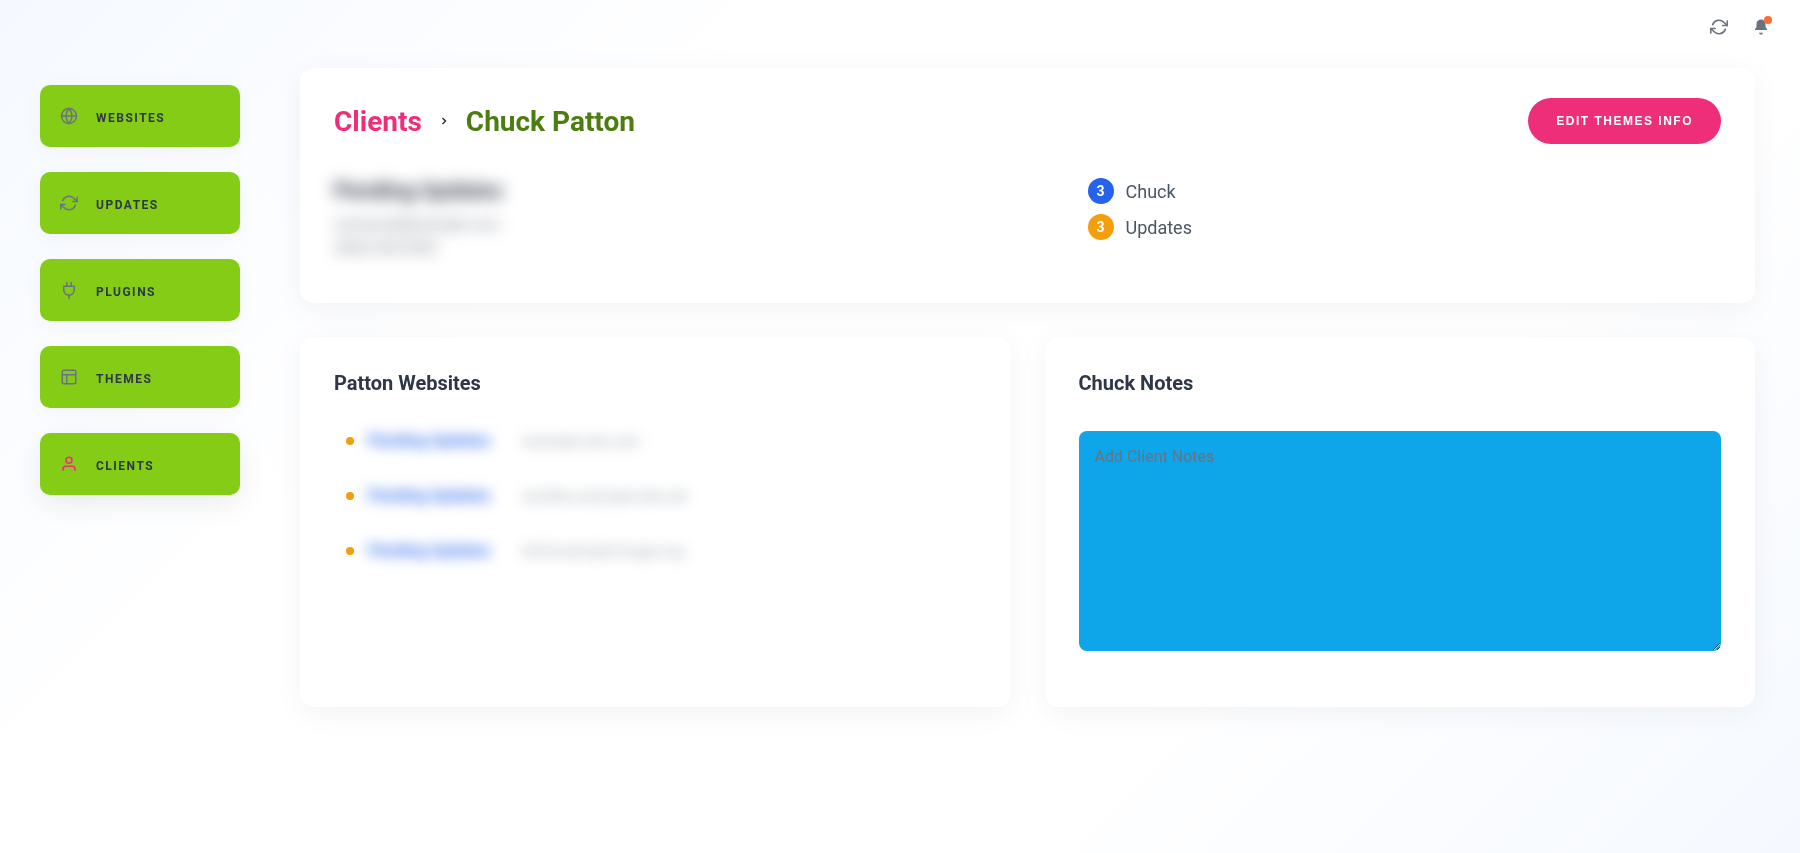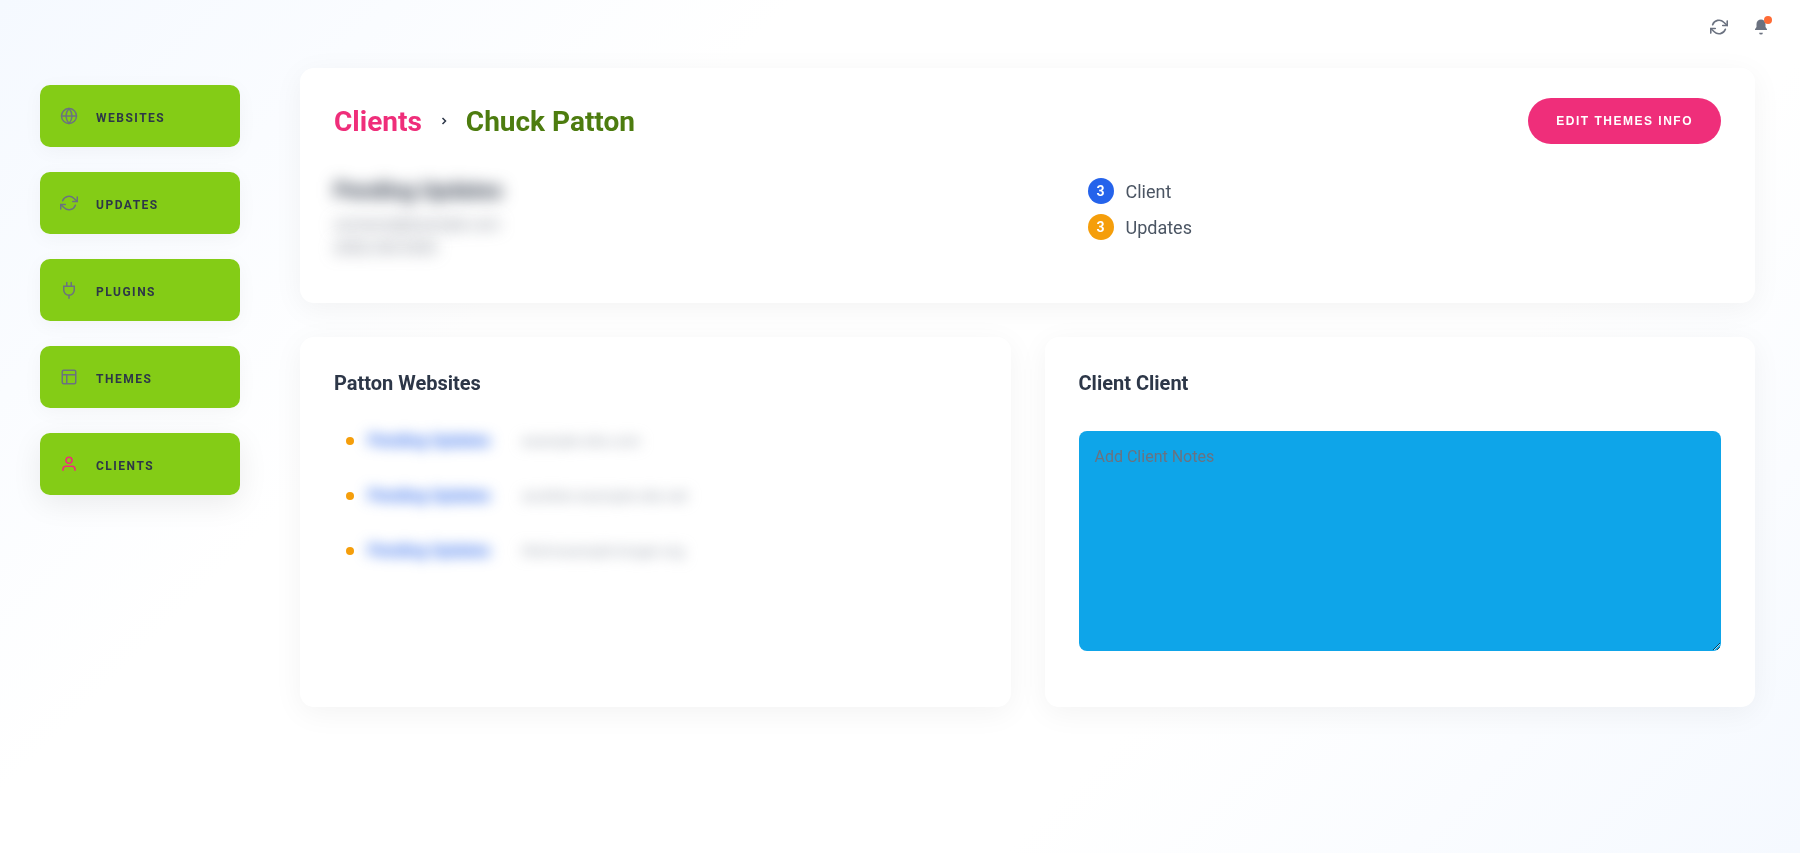--- a/index.html
+++ b/index.html
@@ -340,21 +340,21 @@
       </div>
       <div class="client-info-row">
         <div class="client-details">
           <div class="blurred-name">Pending Updates</div>
           <div class="blurred-line">someone@example.com</div>
           <div class="blurred-line">(555) 555-5555</div>
         </div>
         <div class="client-stats">
           <div class="stat-row">
             <span class="stat-badge blue">3</span>
-            <span class="stat-label">Client</span>
+            <span class="stat-label">Chuck</span>
           </div>
           <div class="stat-row">
             <span class="stat-badge orange">3</span>
             <span class="stat-label">Updates</span>
           </div>
         </div>
       </div>
     </div>
 
     <div class="content-row">
@@ -373,18 +373,18 @@
           </li>
           <li class="website-item">
             <span class="bullet"></span>
             <span class="website-name">Pending Updates</span>
             <span class="website-url">third-example-longer.org</span>
           </li>
         </ul>
       </div>
 
       <div class="panel panel-notes">
-        <h3 class="panel-title">Client Client</h3>
+        <h3 class="panel-title">Chuck Notes</h3>
         <textarea class="notes-textarea" placeholder="Add Client Notes" style=""></textarea>
       </div>
     </div>
   </main>
 </div>
 
 </body></html>

